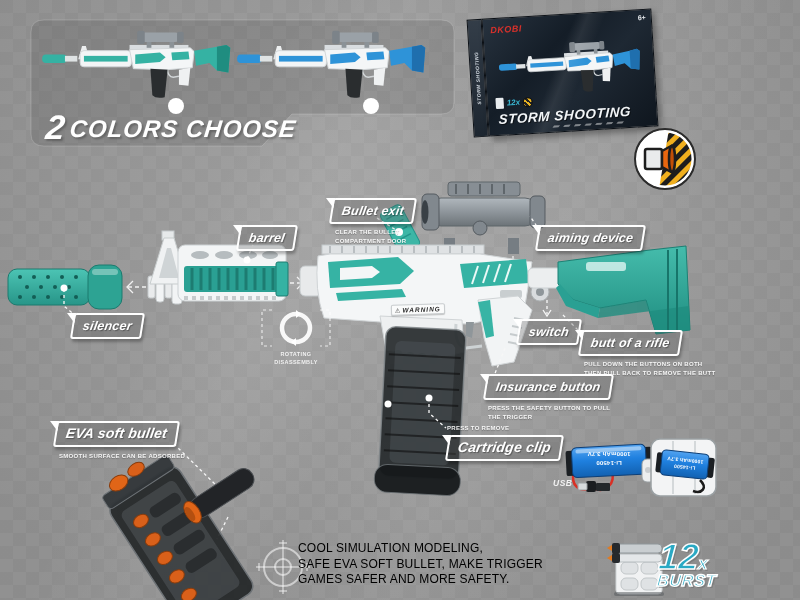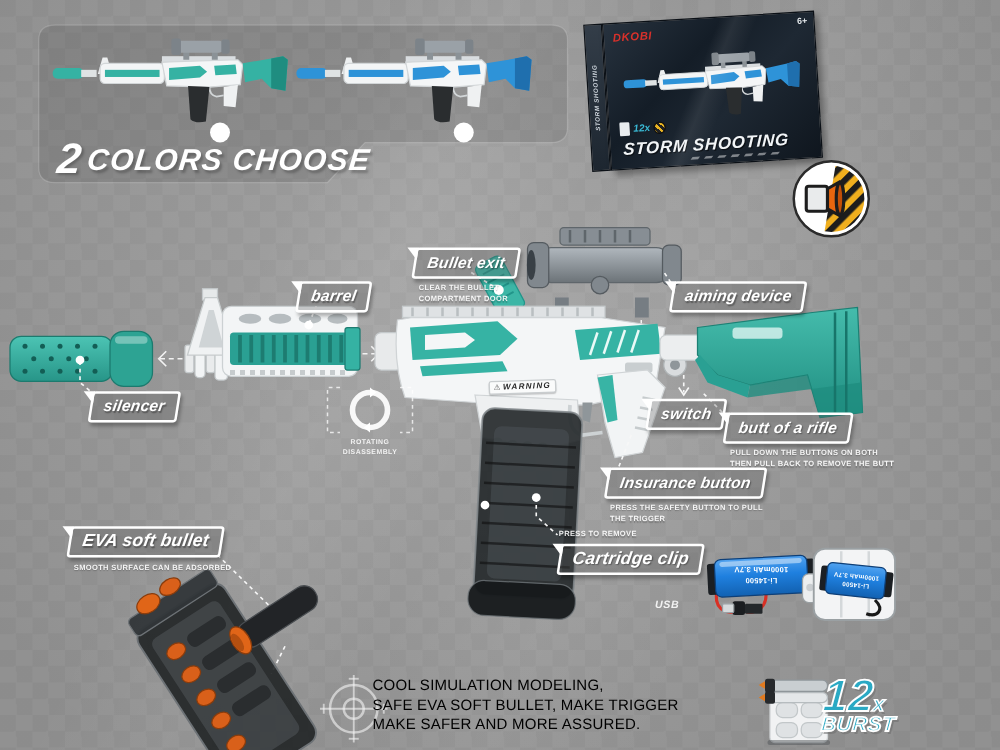--- a/index.html
+++ b/index.html
@@ -585,24 +585,24 @@
 </div>
 
 <div class="abs batt-label" style="left:580px;top:450px;width:58px;">
   <div>Li-14500</div>
     <div>1000mAh 3.7V</div>
 </div>
 <div class="abs batt-label" style="left:665px;top:456px;width:40px;font-size:5px;transform:rotate(186deg);">
   <div>Li-14500</div>
     <div>1000mAh 3.7V</div>
 </div>
-<div class="abs usb" style="left:524px;top:478px;">USB</div>
+<div class="abs usb" style="left:553px;top:478px;">USB</div>
 
 <div class="abs footer-text" style="left:298px;top:541px;">
   <div>COOL SIMULATION MODELING,</div>
   <div>SAFE EVA SOFT BULLET, MAKE TRIGGER</div>
-  <div>MAKE SAFER AND MORE ASSURED.</div>
+  <div>GAMES SAFER AND MORE SAFETY.</div>
 </div>
 
 <div class="abs burst" style="left:658px;top:542px;">
   <span class="n">12</span><span class="x">x</span>
   <span class="w">BURST</span>
 </div>
 
 </body></html>

